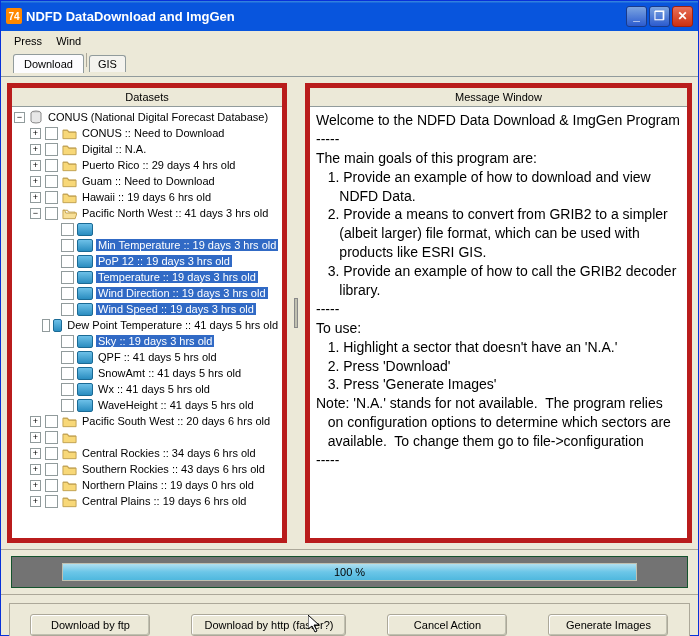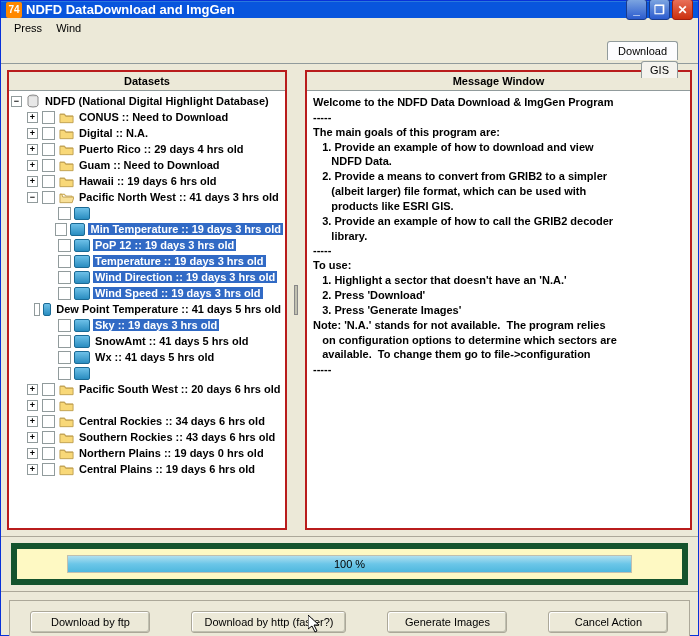--- a/index.html
+++ b/index.html
@@ -1,66 +1,66 @@
 <!DOCTYPE html>
 <html><head>
 <meta charset="utf-8">
 <style>
 * { box-sizing: border-box; margin: 0; padding: 0; }
 body { font-family: Tahoma, Arial, sans-serif; font-size: 11px; background: #ece9d8; width: 699px; height: 636px; overflow: hidden; }
 
 .window { width: 699px; height: 636px; background: #ece9d8; border: 1px solid #0831d9; }
 
 .title-bar {
-  height: 17px;
+  height: 30px;
   background: linear-gradient(to bottom, #3c8cde 0%, #0855dd 8%, #0855dd 40%, #0855dd 88%, #0855dd 93%, #0855dd 95%, #0855dd 100%);
   display: flex; align-items: center; padding: 0 5px;
   color: white; font-weight: bold; font-size: 13px;
 }
 .title-bar .app-icon { width: 16px; height: 16px; margin-right: 4px; background: #ff8800; border-radius: 2px; display:flex; align-items:center; justify-content:center; font-size:10px;}
 .title-bar .title-text { flex: 1; }
 .title-bar .win-btns { display: flex; gap: 2px; }
 .win-btn { width: 21px; height: 21px; background: linear-gradient(to bottom, #7ba4e0, #2b5bcf); border: 1px solid #1a3b8a; border-radius: 3px; color: white; display:flex; align-items:center; justify-content:center; font-size:12px; cursor:pointer; }
 .win-btn.close { background: linear-gradient(to bottom, #e87058, #cc3010); border-color: #a02010; }
 
 .menu-bar { height: 20px; background: #ece9d8; display: flex; align-items: center; padding: 2px 6px; font-size:11px; }
 .menu-item { padding: 2px 7px; cursor: pointer; }
 
-.tab-bar { height: 24px; display: flex; align-items: flex-end; padding: 0 20px; border-bottom: 1px solid #919b9c; background:#ece9d8; margin-top:2px;flex-direction:column;}
+.tab-bar { height: 24px; display: flex; align-items: flex-start; padding: 0 12px; border-bottom: 1px solid #919b9c; background:#ece9d8; margin-top:2px;}
 .tab { padding: 3px 10px; background: #fcfcfe; border: 1px solid #919b9c; border-bottom: none; border-radius: 3px 3px 0 0; margin-right: 0px; cursor: pointer; font-size:11px; position:relative; top:1px;}
 .tab.inactive { background: #f4f3ee; top:2px; padding:2px 8px;}
 .tab-sep { width:1px; height:14px; background:#aca899; margin:0 2px;}
 
 .content { display: flex; padding: 6px; gap: 6px; height: 472px; }
 
-.panel { flex: 1; border: 2px solid #b91c1c; background: #fcfcfe; display: flex; flex-direction: column; font-weight: bold; }
+.panel { flex: 1; border: 5px solid #b91c1c; background: #fcfcfe; display: flex; flex-direction: column; }
 .panel-header { background: #ece9d8; border-bottom: 1px solid #919b9c; padding: 3px 6px; text-align: center; font-size:11px; }
 .panel-left { width: 280px; flex: 0 0 280px; }
 .panel-body { flex: 1; overflow: auto; background: white; font-size: 11px; }
 
 .tree { padding: 2px; }
 .tree-row { display: flex; align-items: center; height: 16px; white-space: nowrap; }
 .expander { width: 11px; height: 11px; border: 1px solid #919b9c; display: inline-flex; align-items: center; justify-content: center; font-size: 9px; line-height: 1; margin-right: 4px; cursor: pointer; background: white; color:#000;}
 .expander.blank { border:none; background:transparent; }
 .chk { width: 13px; height: 13px; border: 1px solid #919b9c; margin-right: 3px; background: white; display:inline-block; }
 .fold-icon { width: 16px; height: 13px; margin-right: 3px; display: inline-flex; align-items:center; justify-content:center; }
 .fold-icon svg { width:15px; height:13px; }
 .layer-icon { width: 16px; height: 13px; margin-right: 3px; display: inline-flex; align-items:center; justify-content:center; background: linear-gradient(to bottom,#6dc0e8,#2a8dc0); border:1px solid #1a6a95; border-radius:2px;}
 .db-icon { width:14px; height:14px; margin-right:3px; display:inline-flex; align-items:center; justify-content:center; }
 .node-label { padding: 0 2px; }
 .node-label.sel { background: #316ac5; color: white; }
 .indent { display:inline-block; }
 
 .splitter { width: 6px; background: #ece9d8; cursor: col-resize; display:flex; align-items:center; justify-content:center;}
 .splitter-grip { width:4px; height:30px; background:#c0c0b0; border:1px solid #888;}
 
-.msg-body { padding: 4px 6px; font-size: 11px; line-height: 1.35; color: #000; white-space: pre-wrap; }
+.msg-body { padding: 4px 6px; font-size: 14px; line-height: 1.35; color: #000; white-space: pre-wrap; }
 
 .progress-wrap { padding: 6px 10px; border-top: 1px solid #aca899;}
-.progress-box { border: 6px solid #14532d; padding: 6px 50px; background:#fef9c3;}
+.progress-box { border: 1px solid #14532d; padding: 6px 50px; background:#737373;}
 .progress-bar { height: 18px; background: #f7f7f3; border: 1px solid #c0c0b0; position: relative; }
 .progress-fill { height: 100%; background: linear-gradient(to bottom, #b0e0f0 0%, #6bc6e8 50%, #4fb8de 100%); }
 .progress-text { position: absolute; inset: 0; display: flex; align-items: center; justify-content: center; font-size: 11px; }
 
 .button-bar { padding: 8px; border-top: 1px solid #aca899; display: flex; justify-content: space-around; gap: 10px; }
 .button-bar-inner { border:1px solid #aca899; padding:10px; display:flex; justify-content:space-around; gap:20px; flex:1; background:#ece9d8;}
 .btn { padding: 4px 12px; min-width: 120px; background: #ece9d8; border: 1px solid #aca899; border-radius: 3px; font-size: 11px; cursor: pointer; box-shadow: inset 1px 1px 0 #fff, inset -1px -1px 0 #c0c0b0; text-align:center;}
 
 .cursor { position: absolute; left: 308px; top: 615px; pointer-events:none; }
 
@@ -103,21 +103,21 @@
         <div class="tree" id="tree">
             <div class="tree-row">
               <span class="indent" style="width:0px"></span>
               <span class="expander">−</span>
               <span class="db-icon">
                 <svg viewBox="0 0 14 14">
                   <ellipse cx="7" cy="3" rx="5" ry="2" fill="#d8d8d8" stroke="#888"></ellipse>
                   <path d="M2 3 L2 11 A5 2 0 0 0 12 11 L12 3" fill="#e8e8e8" stroke="#888"></path>
                 </svg>
               </span>
-              <span class="node-label">NDFD (National Digital Highlight Database)</span>
+              <span class="node-label">CONUS (National Digital Forecast Database)</span>
             </div>
             <div class="tree-row">
               <span class="indent" style="width:16px"></span>
               <span class="expander">+</span>
               <span class="chk"></span>
               <span class="fold-icon">
                 <svg viewBox="0 0 16 13">
                   <path d="M1 3 L1 12 L15 12 L15 5 L7 5 L6 3 Z" fill="#f8d878" stroke="#c0a050"></path>
                   <path d="M1 3 L6 3 L7 5 L15 5" fill="none" stroke="#c0a050"></path>
                 </svg>
@@ -237,34 +237,42 @@
               <span class="expander blank"></span>
               <span class="chk"></span>
               <span class="layer-icon"></span>
               <span class="node-label sel">Sky :: 19 days 3 hrs old</span>
             </div>
             <div class="tree-row">
               <span class="indent" style="width:32px"></span>
               <span class="expander blank"></span>
               <span class="chk"></span>
               <span class="layer-icon"></span>
+              <span class="node-label">QPF :: 41 days 5 hrs old</span>
+            </div>
+            <div class="tree-row">
+              <span class="indent" style="width:32px"></span>
+              <span class="expander blank"></span>
+              <span class="chk"></span>
+              <span class="layer-icon"></span>
               <span class="node-label">SnowAmt :: 41 days 5 hrs old</span>
             </div>
             <div class="tree-row">
               <span class="indent" style="width:32px"></span>
               <span class="expander blank"></span>
               <span class="chk"></span>
               <span class="layer-icon"></span>
               <span class="node-label">Wx :: 41 days 5 hrs old</span>
             </div>
             <div class="tree-row">
               <span class="indent" style="width:32px"></span>
               <span class="expander blank"></span>
               <span class="chk"></span>
               <span class="layer-icon"></span>
+              <span class="node-label">WaveHeight :: 41 days 5 hrs old</span>
             </div>
             <div class="tree-row">
               <span class="indent" style="width:16px"></span>
               <span class="expander">+</span>
               <span class="chk"></span>
               <span class="fold-icon">
                 <svg viewBox="0 0 16 13">
                   <path d="M1 3 L1 12 L15 12 L15 5 L7 5 L6 3 Z" fill="#f8d878" stroke="#c0a050"></path>
                   <path d="M1 3 L6 3 L7 5 L15 5" fill="none" stroke="#c0a050"></path>
                 </svg>
@@ -370,22 +378,22 @@
         <div class="progress-fill" id="pfill" style="width: 100%;"></div>
         <div class="progress-text">100 %</div>
       </div>
     </div>
   </div>
 
   <div class="button-bar">
     <div class="button-bar-inner">
       <div class="btn">Download by ftp</div>
       <div class="btn">Download by http (faster?)</div>
+      <div class="btn">Cancel Action</div>
       <div class="btn">Generate Images</div>
-      <div class="btn">Cancel Action</div>
     </div>
   </div>
 
 </div>
 
 <svg class="cursor" width="16" height="20">
   <path d="M0 0 L0 14 L4 11 L7 17 L9 16 L6 10 L11 10 Z" fill="white" stroke="black" stroke-width="1"></path>
 </svg>
 
 </body></html>

